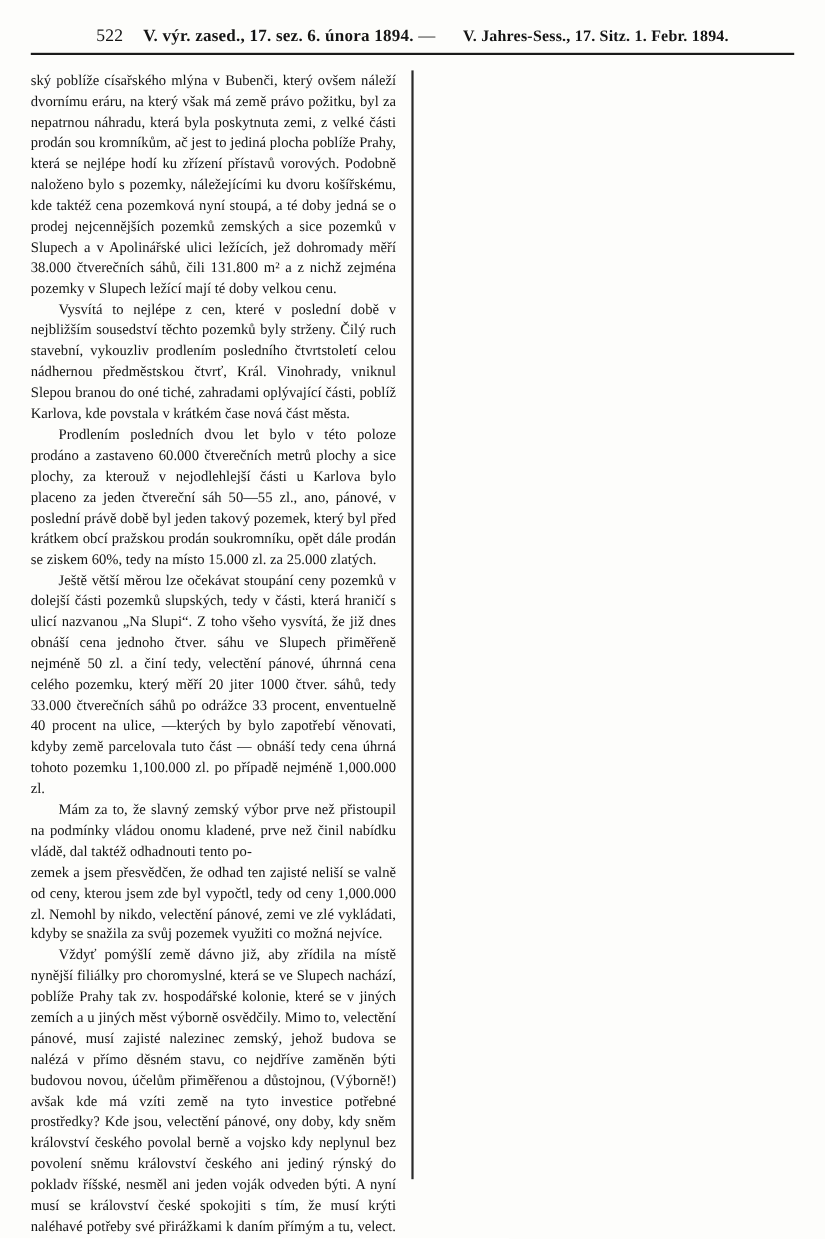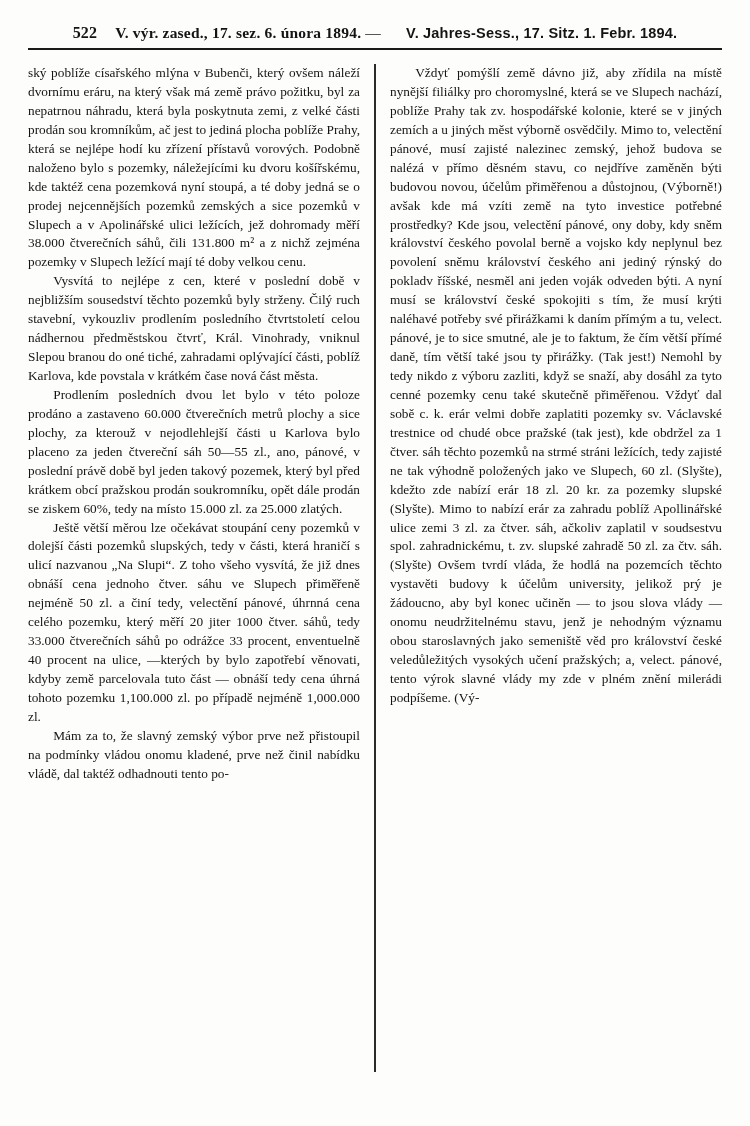--- a/index.html
+++ b/index.html
@@ -22,48 +22,48 @@
     position: absolute;
     top: 24px;
     left: 0;
     width: 750px;
     text-align: center;
     font-size: 15.5px;
     letter-spacing: 0.2px;
     white-space: nowrap;
   }
   .header .pageno {
-    font-weight: bold;
+    font-weight: normal;
     margin-right: 14px;
     font-size: 16px;
   }
   .header .hbold {
     font-weight: bold;
   }
   .header .fraktur {
-    font-family: Liberation Sans, sans-serif;
+    font-family: Liberation Serif, serif;
     font-size: 14.5px;
     margin-left: 21px;
   }
   .rule {
     position: absolute;
     top: 48px;
     left: 28px;
     width: 694px;
     height: 2px;
     background: #1a1a1a;
   }
   .columns {
     position: absolute;
     top: 64px;
     left: 28px;
     width: 694px;
     height: 1010px;
     display: flex;
-    flex-direction: row;
+    flex-direction: column;
     justify-content: space-between;
   }
   .col {
     width: 332px;
     font-size: 13.3px;
     line-height: 1.425;
     text-align: justify;
     text-justify: inter-word;
     hyphens: manual;
   }
@@ -101,17 +101,18 @@
 
   <div class="columns">
     <div class="col">
       <p class="noindent">ský poblíže císařského mlýna v Bubenči, který ovšem náleží dvornímu eráru, na který však má země právo požitku, byl za nepatrnou náhradu, která byla poskytnuta zemi, z velké části prodán sou kromníkům, ač jest to jediná plocha poblíže Prahy, která se nejlépe hodí ku zřízení přístavů vorových. Podobně naloženo bylo s pozemky, náležejícími ku dvoru košířskému, kde taktéž cena pozemková nyní stoupá, a té doby jedná se o prodej nejcennějších pozemků zemských a sice pozemků v Slupech a v Apolinářské ulici ležících, jež dohromady měří 38.000 čtverečních sáhů, čili 131.800 m² a z nichž zejména pozemky v Slupech ležící mají té doby velkou cenu.</p>
       <p>Vysvítá to nejlépe z cen, které v poslední době v nejbližším sousedství těchto pozemků byly strženy. Čilý ruch stavební, vykouzliv prodlením posledního čtvrtstoletí celou nádhernou předměstskou čtvrť, Král. Vinohrady, vniknul Slepou branou do oné tiché, zahradami oplývající části, poblíž Karlova, kde povstala v krátkém čase nová část města.</p>
       <p>Prodlením posledních dvou let bylo v této poloze prodáno a zastaveno 60.000 čtverečních metrů plochy a sice plochy, za kterouž v nejodlehlejší části u Karlova bylo placeno za jeden čtvereční sáh 50—55 zl., ano, pánové, v poslední právě době byl jeden takový pozemek, který byl před krátkem obcí pražskou prodán soukromníku, opět dále prodán se ziskem 60%, tedy na místo 15.000 zl. za 25.000 zlatých.</p>
       <p>Ještě větší měrou lze očekávat stoupání ceny pozemků v dolejší části pozemků slupských, tedy v části, která hraničí s ulicí nazvanou „Na Slupi“. Z toho všeho vysvítá, že již dnes obnáší cena jednoho čtver. sáhu ve Slupech přiměřeně nejméně 50 zl. a činí tedy, velectění pánové, úhrnná cena celého pozemku, který měří 20 jiter 1000 čtver. sáhů, tedy 33.000 čtverečních sáhů po odrážce 33 procent, enventuelně 40 procent na ulice, —kterých by bylo zapotřebí věnovati, kdyby země parcelovala tuto část — obnáší tedy cena úhrná tohoto pozemku 1,100.000 zl. po případě nejméně 1,000.000 zl.</p>
       <p>Mám za to, že slavný zemský výbor prve než přistoupil na podmínky vládou onomu kladené, prve než činil nabídku vládě, dal taktéž odhadnouti tento po-</p>
     </div>
     <div class="col">
+      <p class="noindent">zemek a jsem přesvědčen, že odhad ten zajisté neliší se valně od ceny, kterou jsem zde byl vypočtl, tedy od ceny 1,000.000 zl. Nemohl by nikdo, velectění pánové, zemi ve zlé vykládati, kdyby se snažila za svůj pozemek využiti co možná nejvíce.</p>
       <p>Vždyť pomýšlí země dávno již, aby zřídila na místě nynější filiálky pro choromyslné, která se ve Slupech nachází, poblíže Prahy tak zv. hospodářské kolonie, které se v jiných zemích a u jiných měst výborně osvědčily. Mimo to, velectění pánové, musí zajisté nalezinec zemský, jehož budova se nalézá v přímo děsném stavu, co nejdříve zaměněn býti budovou novou, účelům přiměřenou a důstojnou, (Výborně!) avšak kde má vzíti země na tyto investice potřebné prostředky? Kde jsou, velectění pánové, ony doby, kdy sněm království českého povolal berně a vojsko kdy neplynul bez povolení sněmu království českého ani jediný rýnský do pokladv říšské, nesměl ani jeden voják odveden býti. A nyní musí se království české spokojiti s tím, že musí krýti naléhavé potřeby své přirážkami k daním přímým a tu, velect. pánové, je to sice smutné, ale je to faktum, že čím větší přímé daně, tím větší také jsou ty přirážky. (Tak jest!) Nemohl by tedy nikdo z výboru zazliti, když se snaží, aby dosáhl za tyto cenné pozemky cenu také skutečně přiměřenou. Vždyť dal sobě c. k. erár velmi dobře zaplatiti pozemky sv. Václavské trestnice od chudé obce pražské (tak jest), kde obdržel za 1 čtver. sáh těchto pozemků na strmé stráni ležících, tedy zajisté ne tak výhodně položených jako ve Slupech, 60 zl. (Slyšte), kdežto zde nabízí erár 18 zl. 20 kr. za pozemky slupské (Slyšte). Mimo to nabízí erár za zahradu poblíž Apollinářské ulice zemi 3 zl. za čtver. sáh, ačkoliv zaplatil v soudsestvu spol. zahradnickému, t. zv. slupské zahradě 50 zl. za čtv. sáh. (Slyšte) Ovšem tvrdí vláda, že hodlá na pozemcích těchto vystavěti budovy k účelům university, jelikož prý je žádoucno, aby byl konec učiněn — to jsou slova vlády — onomu neudržitelnému stavu, jenž je nehodným významu obou staroslavných jako semeniště věd pro království české veledůležitých vysokých učení pražských; a, velect. pánové, tento výrok slavné vlády my zde v plném znění milerádi podpíšeme. (Vý-</p>
     </div>
   </div>
 
 </div>
 
 </body></html>

